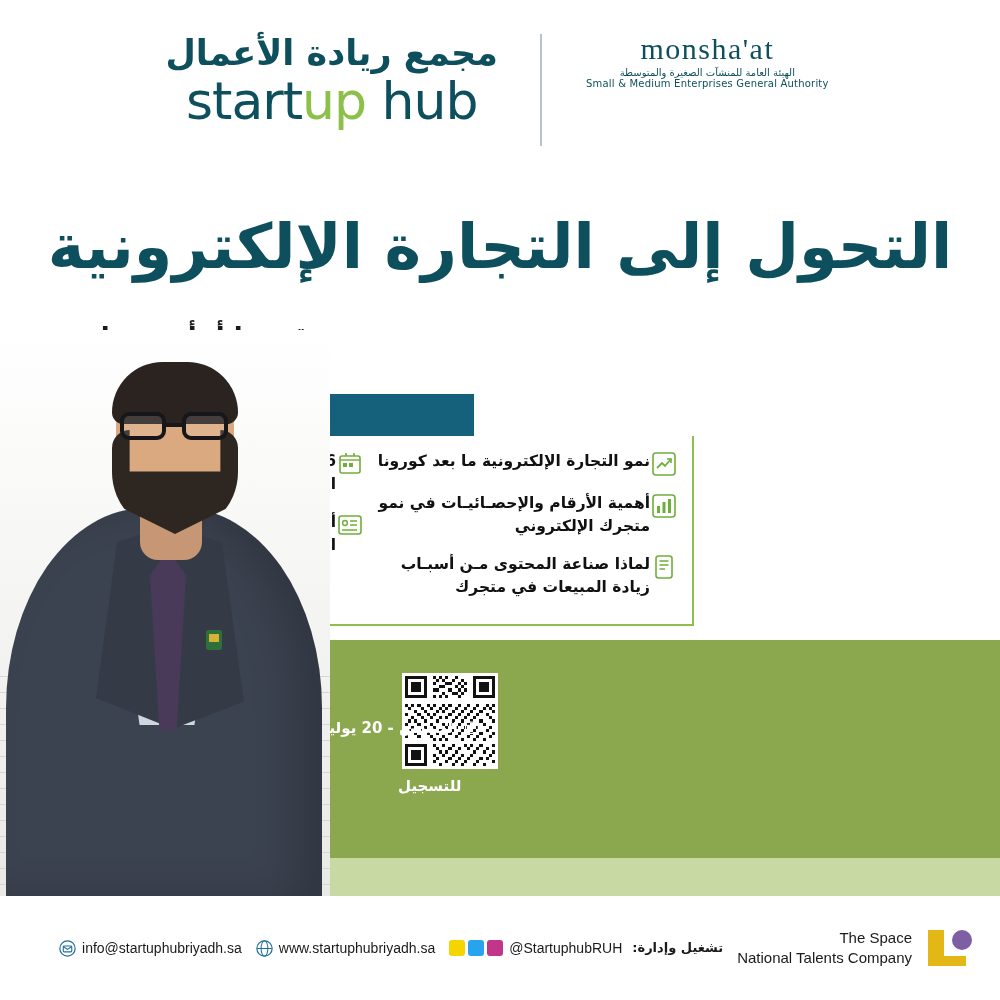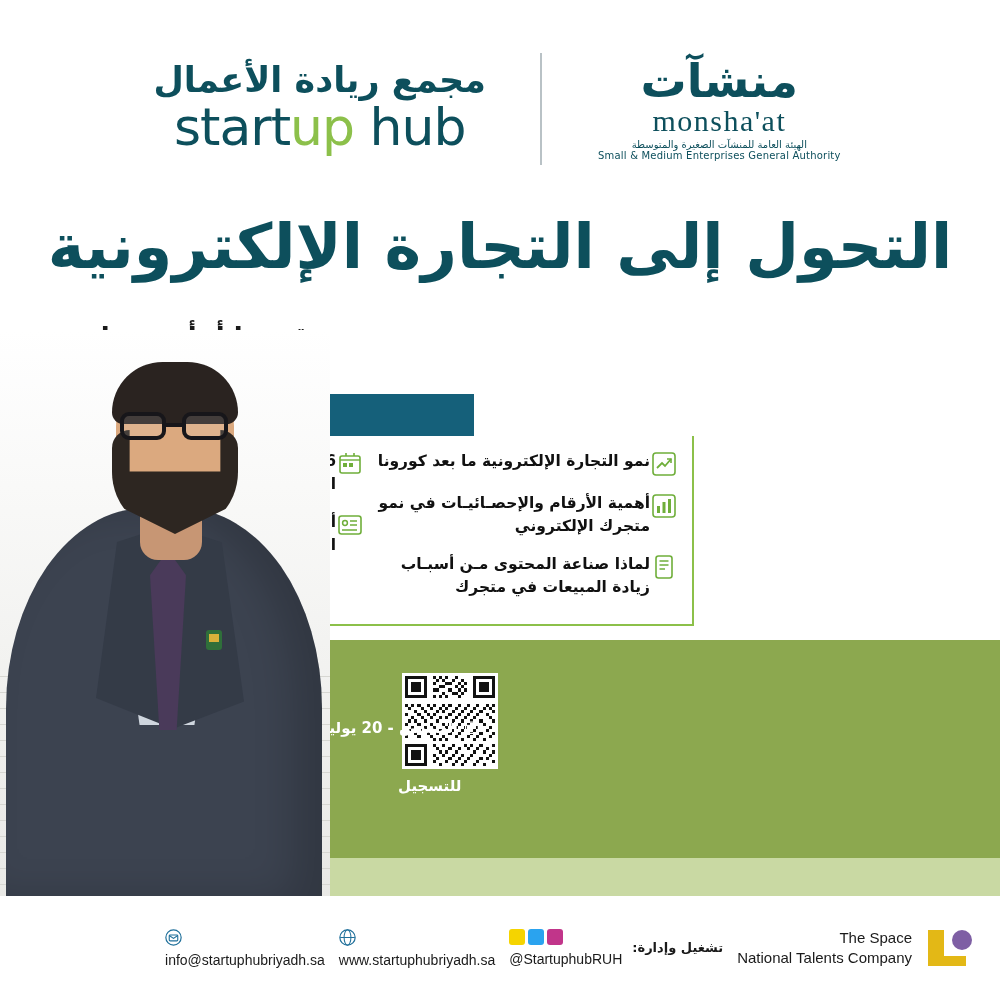--- a/index.html
+++ b/index.html
@@ -16,23 +16,22 @@
     overflow: hidden;
   }
 
   
   .header {
     position: absolute;
     top: 34px; left: 0; right: 0;
     height: 150px;
     display: flex;
     flex-direction: row-reverse;
-    align-items: center;
     justify-content: center;
-    gap: 16px;
+    gap: 4px;
   }
   .monshaat {
     display: flex;
     flex-direction: column;
     align-items: center;
     padding: 0 30px 0 36px;
     direction: rtl;
   }
   .monshaat-ar {
     font-size: 46px;
@@ -268,21 +267,21 @@
   }
   .contacts {
     display: flex;
     flex-direction: row;
     align-items: center;
     gap: 14px;
     margin-left: auto;
     direction: ltr;
   }
   .contact {
-    display: flex; flex-direction: column; align-items: flex-start; gap: 6px;
+    display: flex; flex-direction: row; align-items: flex-start; gap: 6px;
     font-size: 14px; color: #1a1a1a;
     font-family: "Liberation Sans", sans-serif;
   }
   .c-ico { width: 17px; height: 17px; display:inline-block; }
   .socials { display: flex; flex-direction: row; align-items: center; gap: 3px; }
   .soc { width: 16px; height: 16px; border-radius: 3px; display:inline-block; }
 
   
   .portrait {
     position: absolute;
@@ -375,21 +374,20 @@
     <div class="startup">
       <div class="startup-ar">مجمع ريادة الأعمال</div>
       <div class="startup-en">
         <span>start</span><span class="up">up</span><span> hub</span>
       </div>
     </div>
 
     <div class="divider-v"></div>
 
     <div class="monshaat">
-      <div class="monshaat-ar">منشآت</div>
       <div class="monshaat-en">monsha'at</div>
       <div class="monshaat-ar2">الهيئة العامة للمنشآت الصغيرة والمتوسطة</div>
       <div class="monshaat-en2">Small &amp; Medium Enterprises General Authority</div>
     </div>
   </div>
 
   <div class="title">التحول إلى التجارة الإلكترونية</div>
   <div class="presenter">يقدمها أ. أحمد فارس</div>
 
   <div class="axes-header">محاور اللقاء</div>

